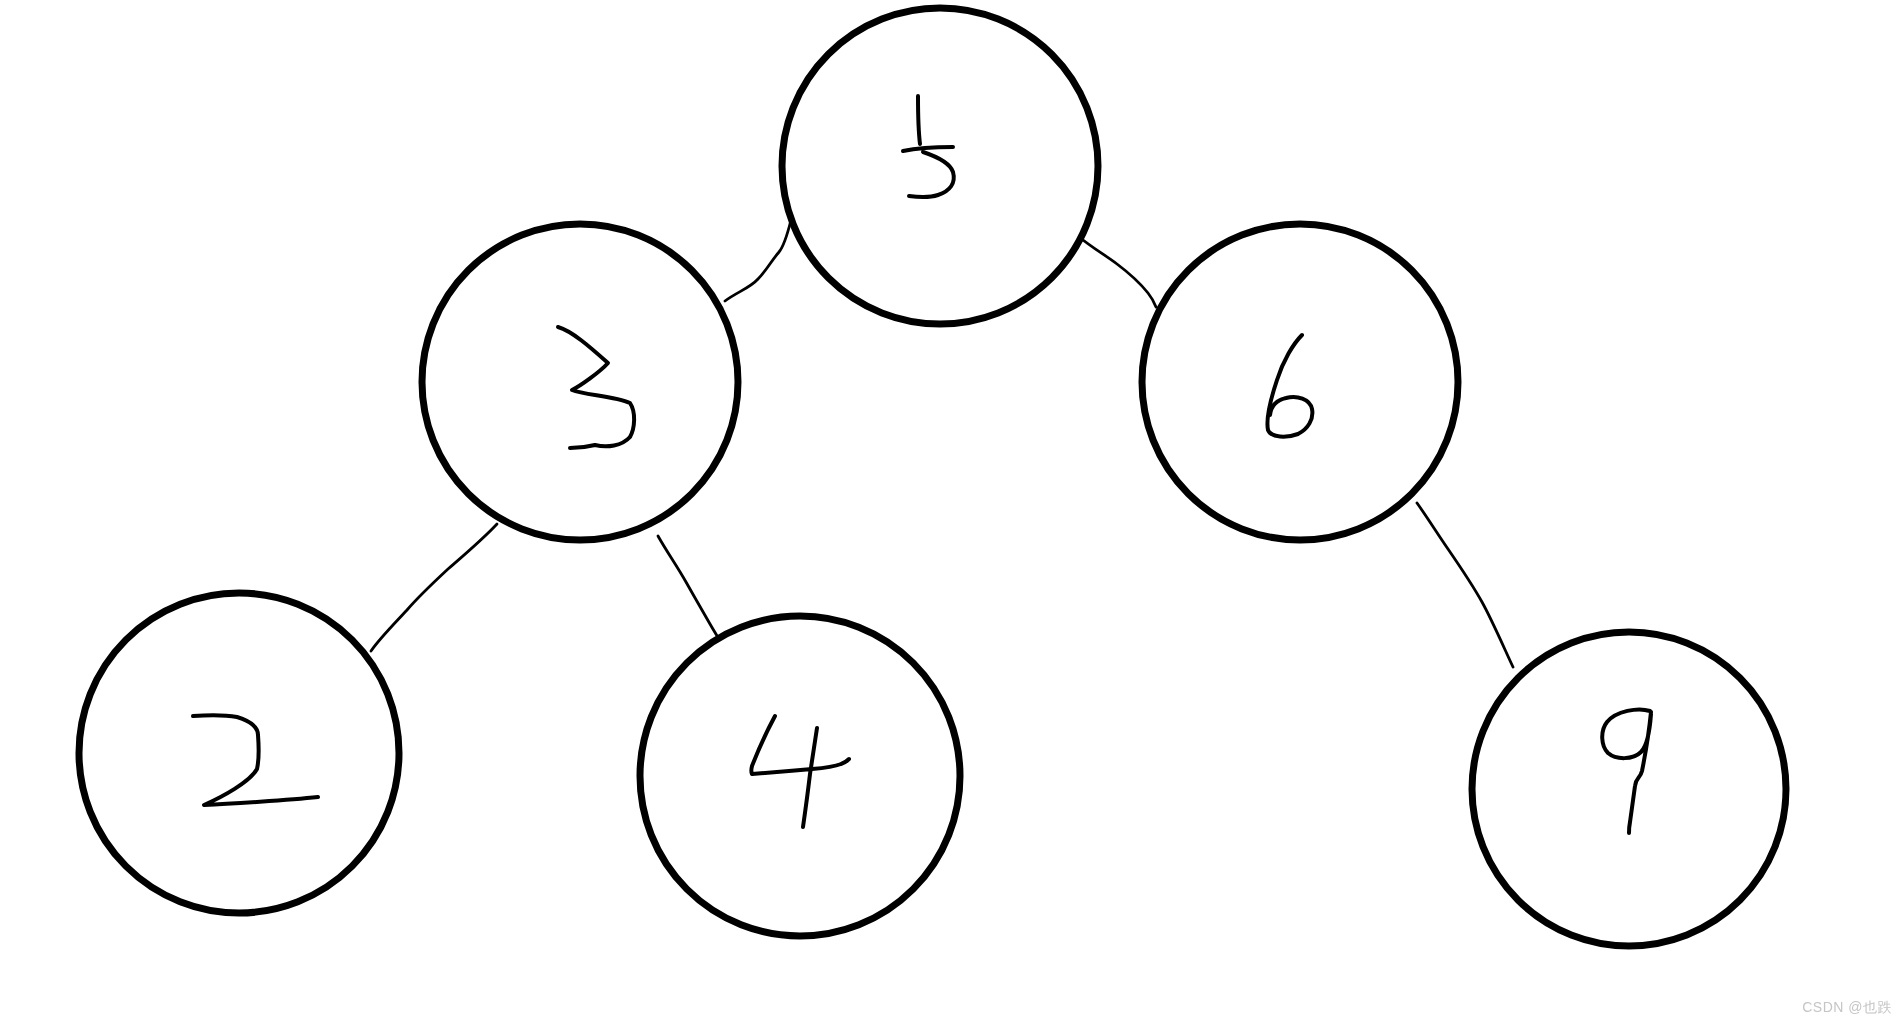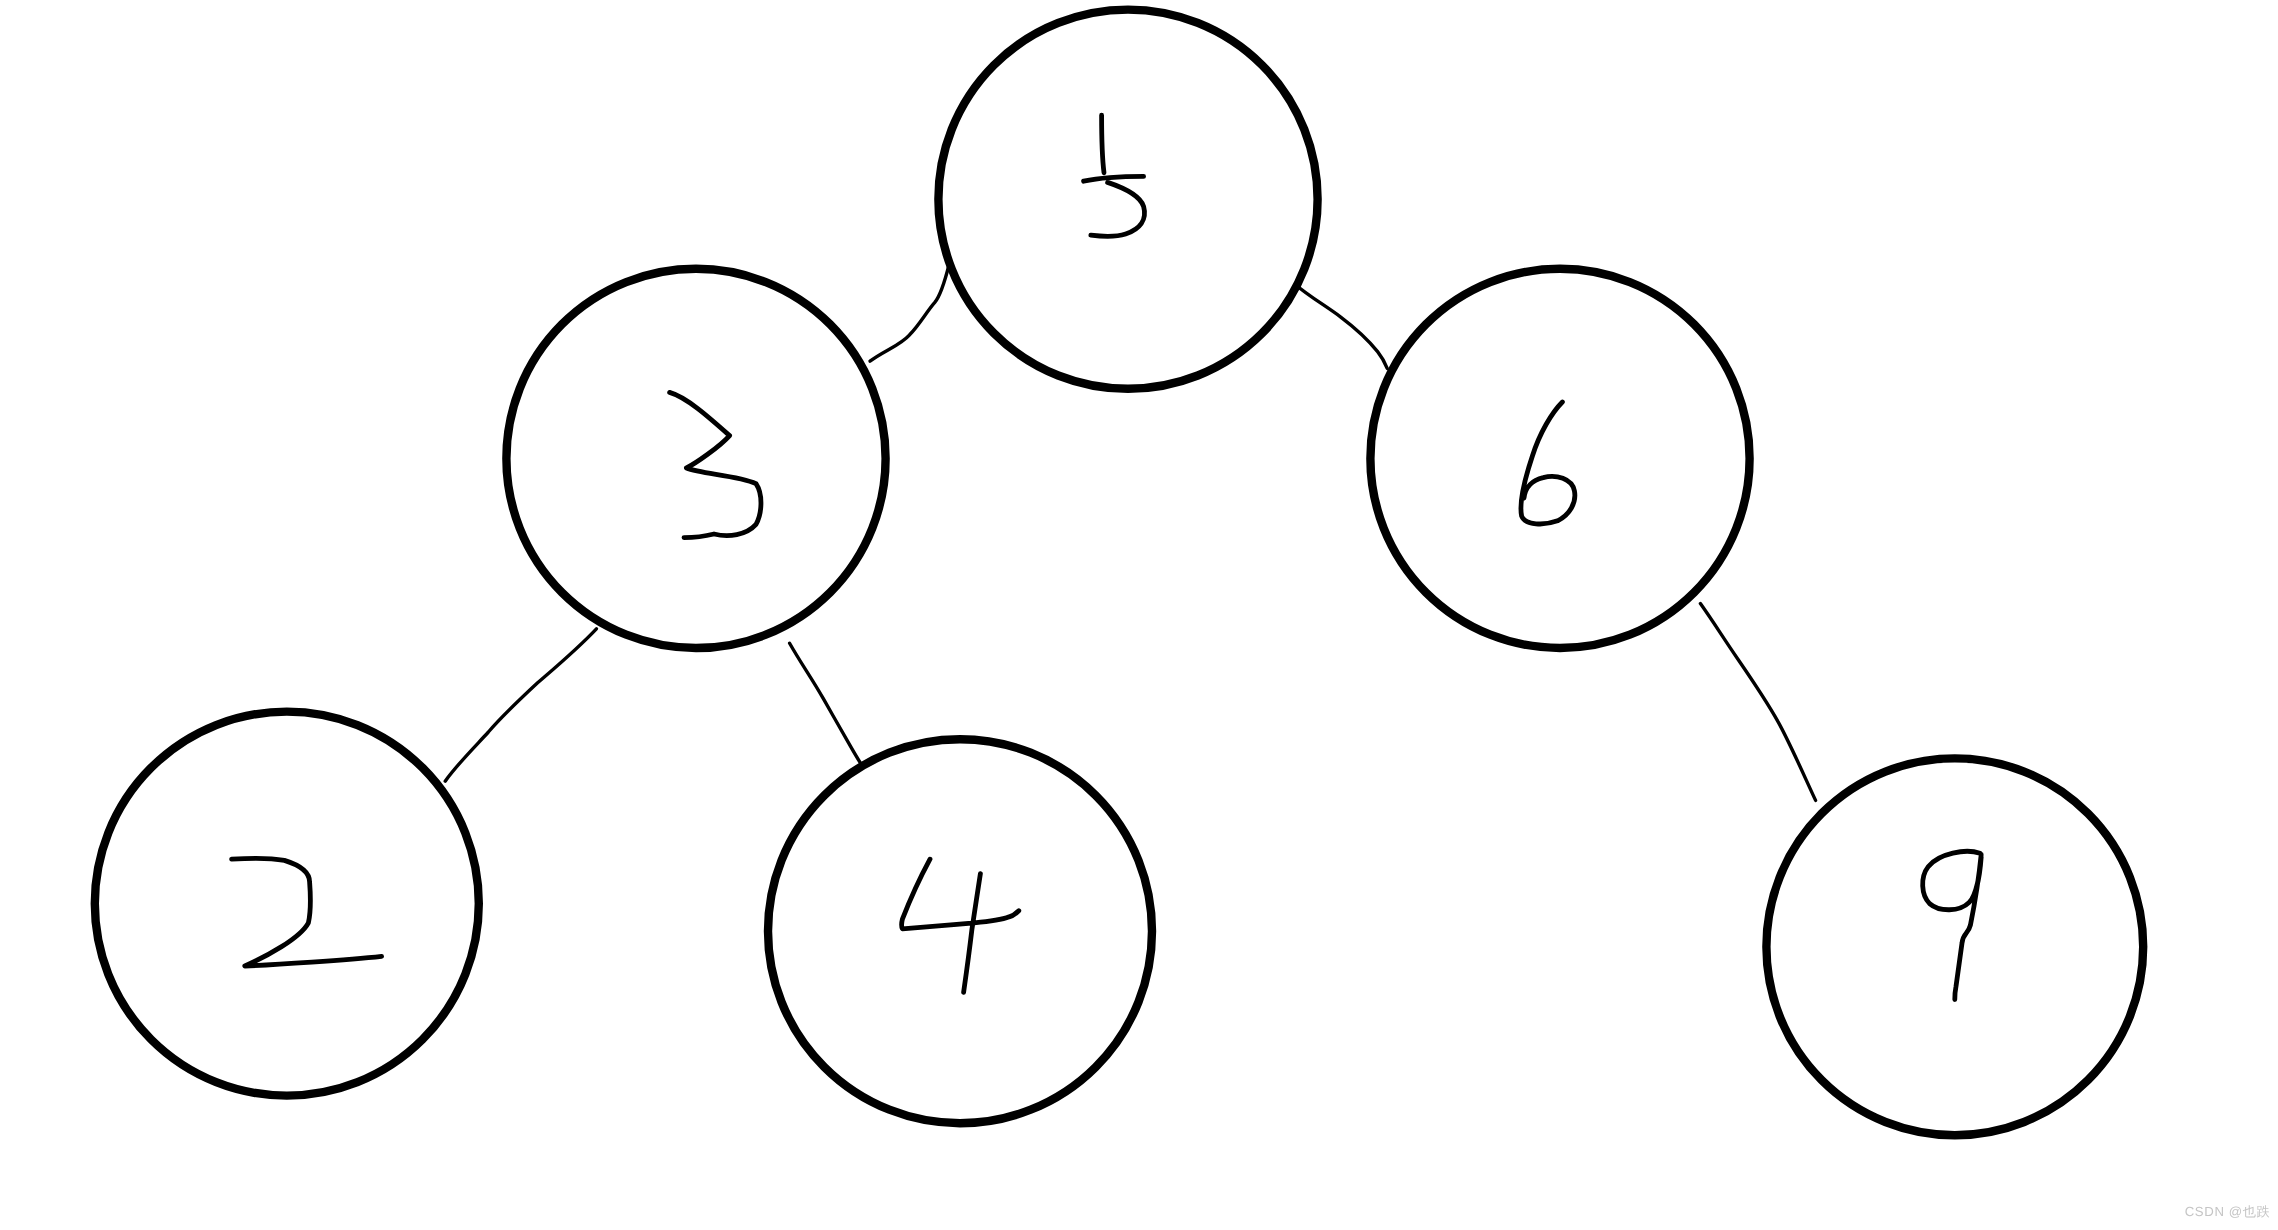--- a/index.html
+++ b/index.html
@@ -35,21 +35,21 @@
   .digit {
     fill: none;
     stroke-width: 4;
     stroke-linecap: round;
     stroke-linejoin: round;
   }
   .watermark {
     position: absolute;
     right: 6px;
     bottom: 8px;
-    font-size: 11px;
+    font-size: 14px;
     letter-spacing: 0.5px;
     user-select: none;
   }
 </style>
 </head>
 <body>
 
 <div class="stage">
   <svg class="tree" width="1898" height="1025" viewBox="0 0 1898 1025" xmlns="http://www.w3.org/2000/svg">
     <g>

